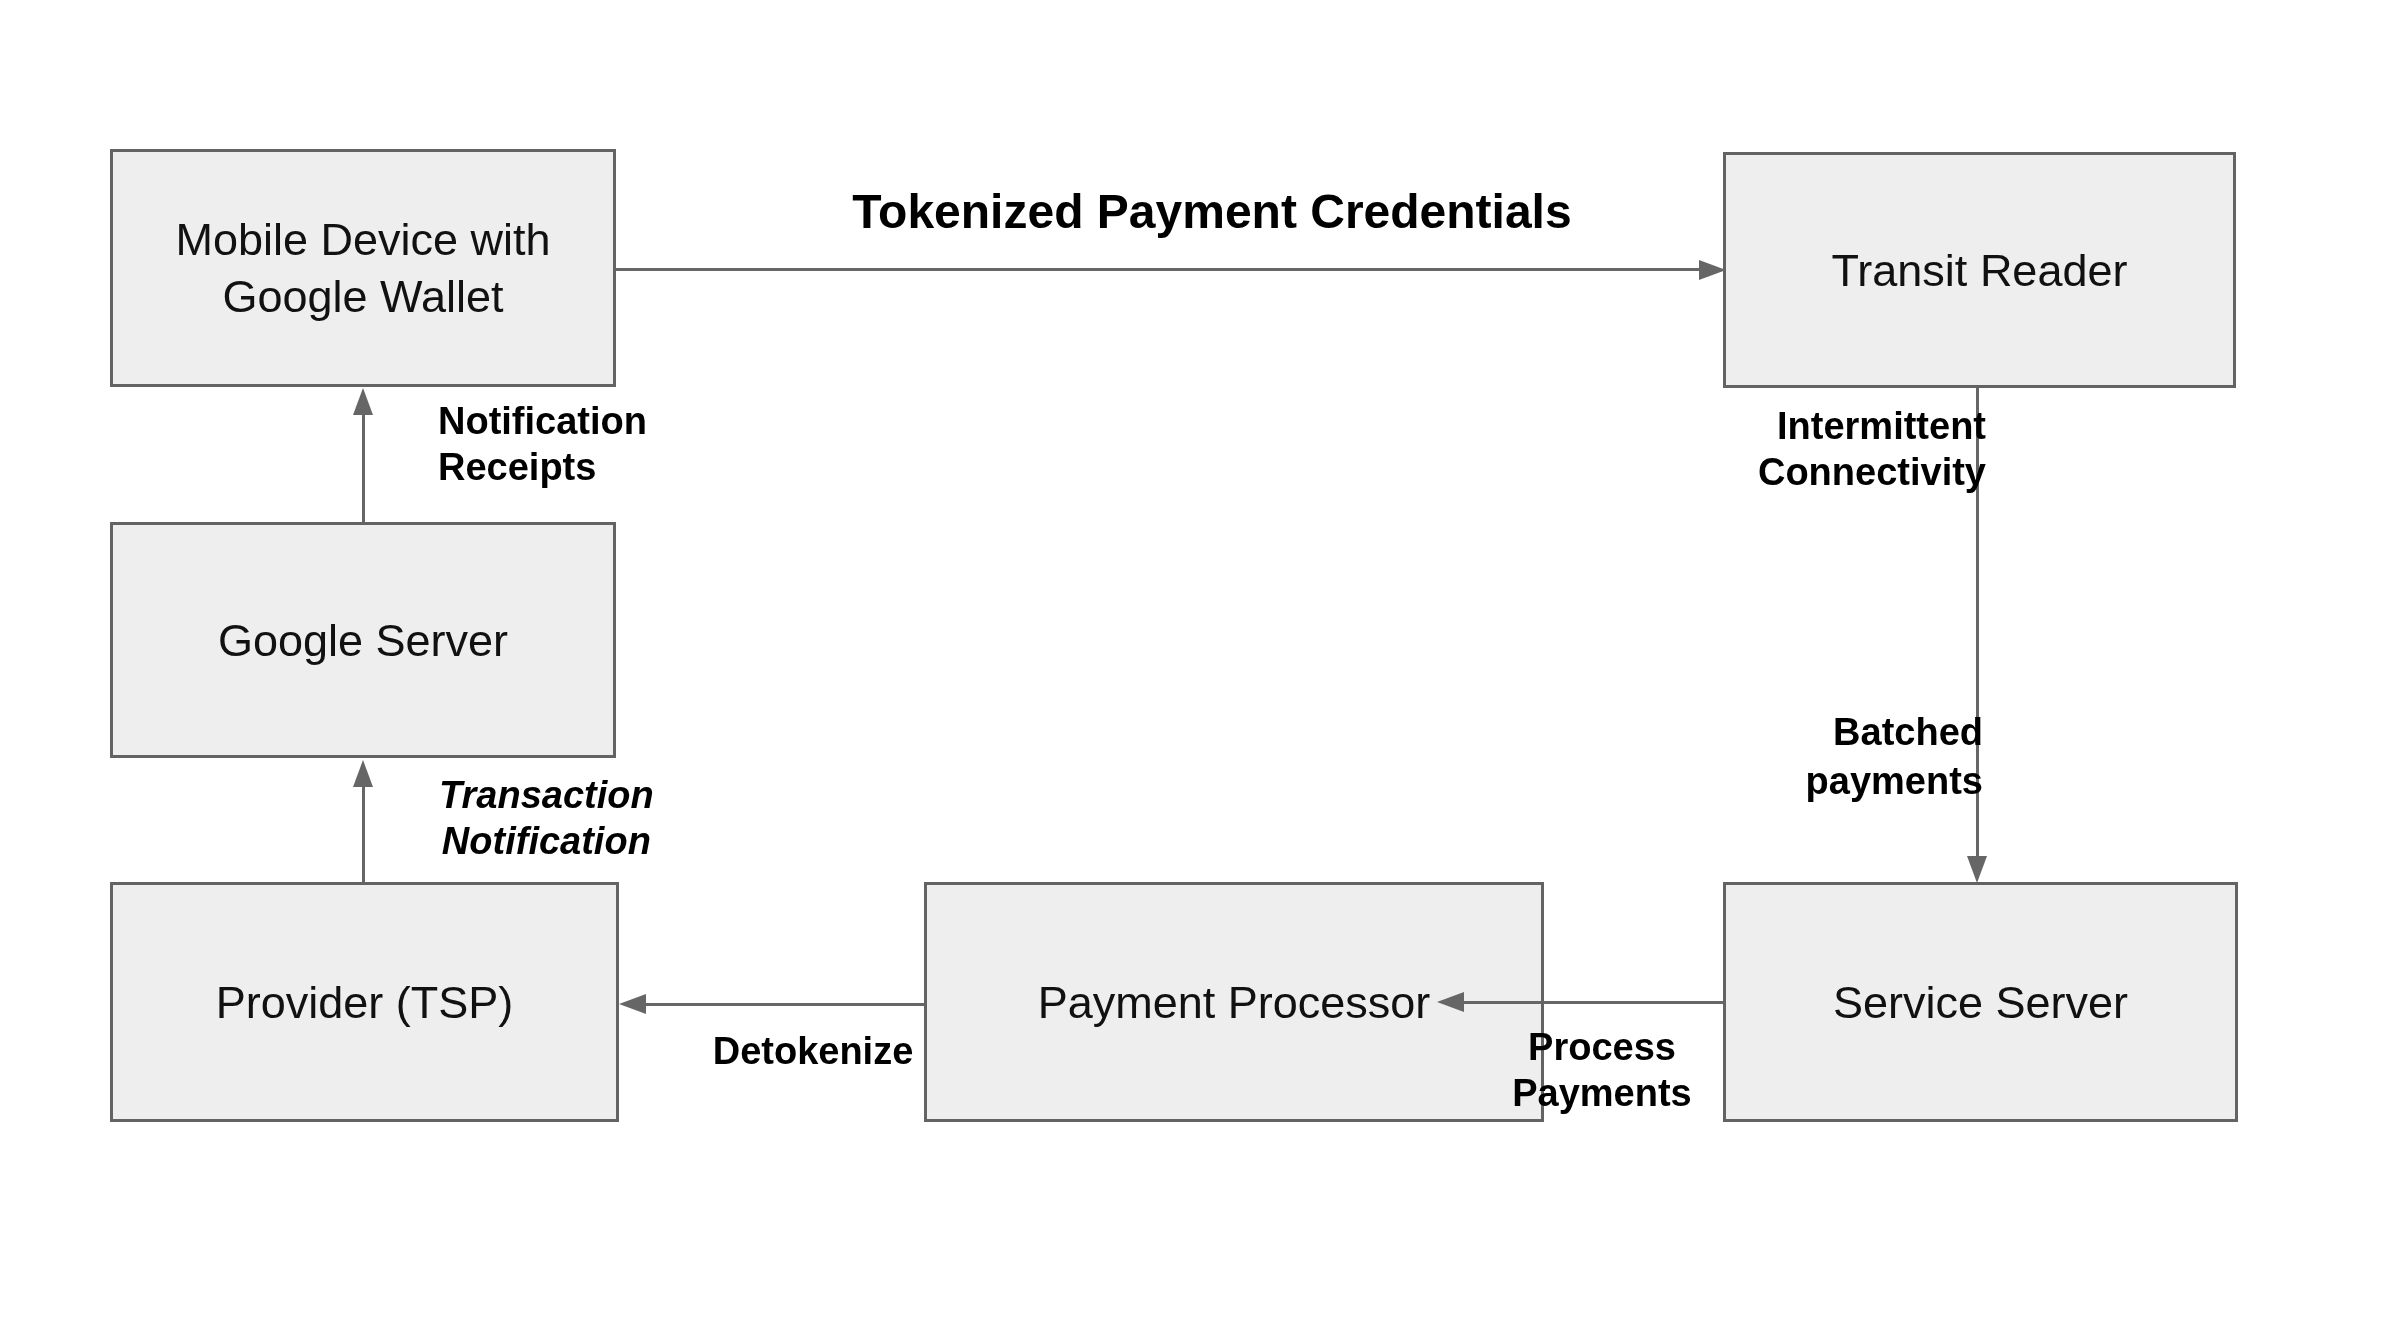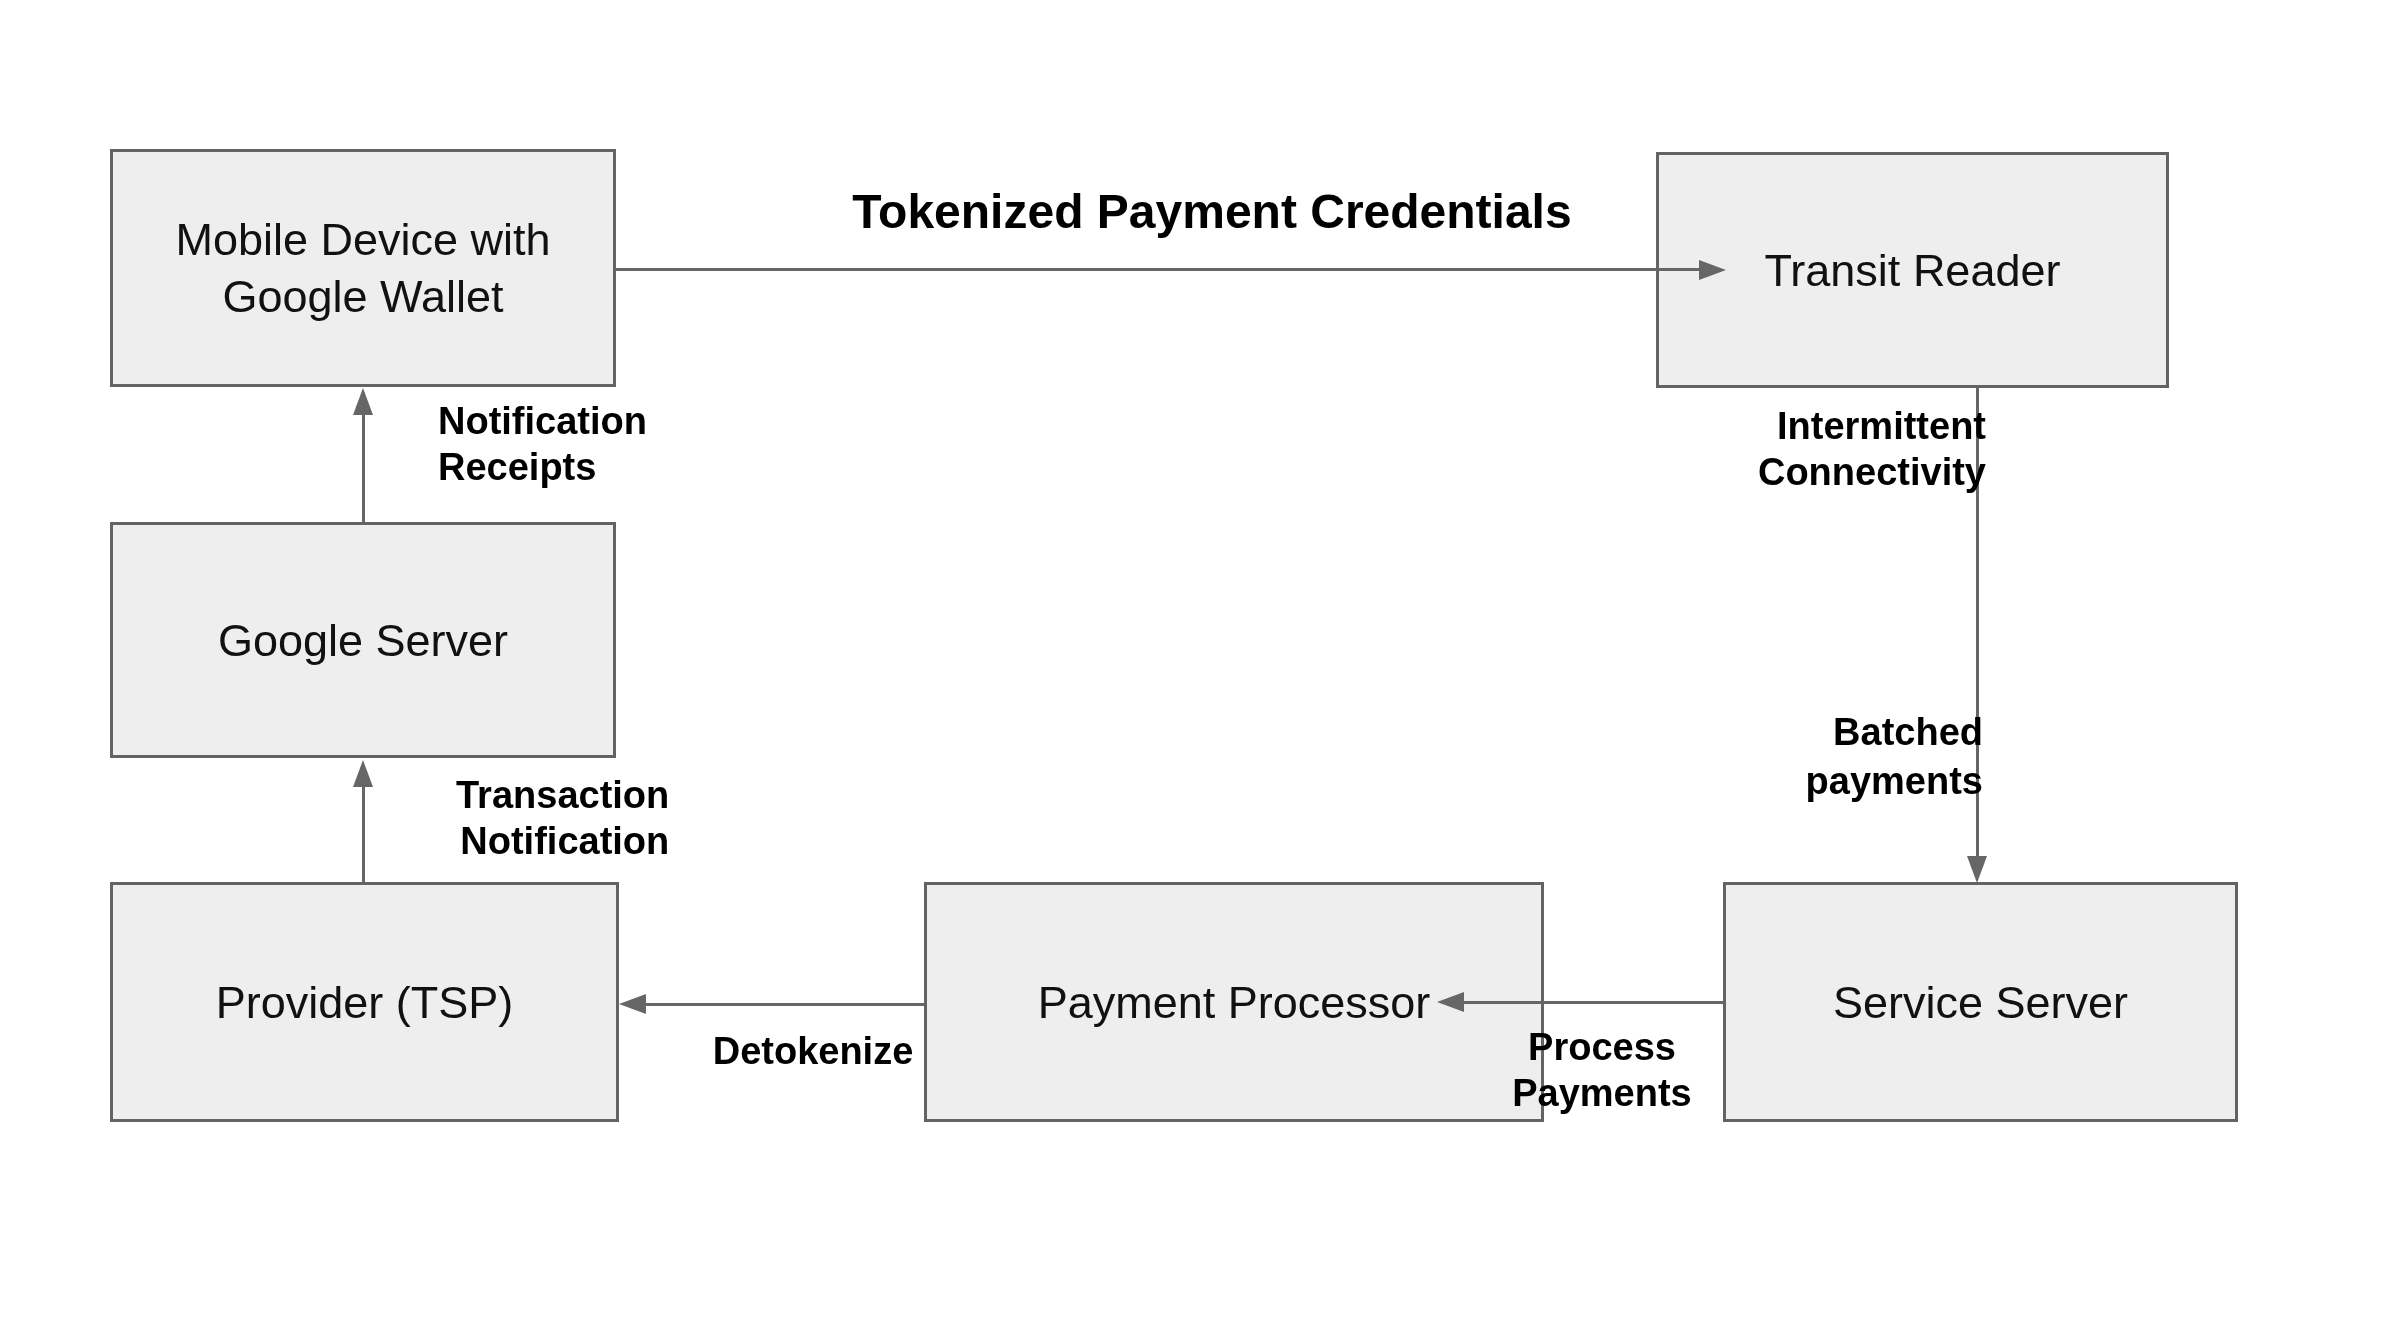--- a/index.html
+++ b/index.html
@@ -84,21 +84,21 @@
 
 <div id="canvas">
 
   <div class="node" style="left:110px; top:135px; width:506px; height:238px;">
     <div class="node-label">
       <div>Mobile Device with</div>
       <div>Google Wallet</div>
     </div>
   </div>
 
-  <div class="node" style="left:1656px; top:138px; width:513px; height:236px;">
+  <div class="node" style="left:1723px; top:138px; width:513px; height:236px;">
     <div class="node-label">
       <div>Transit Reader</div>
     </div>
   </div>
 
   <div class="node" style="left:110px; top:508px; width:506px; height:236px;">
     <div class="node-label">
       <div>Google Server</div>
     </div>
   </div>
@@ -134,21 +134,21 @@
     <div class="head up" style="left:353px; top:374px;"></div>
     <div class="edge-label" style="left:397px; top:384px; text-align:left;">
       <div>Notification</div>
       <div>Receipts</div>
     </div>
   </div>
 
   <div>
     <div class="vline" style="left:362px; top:770px; height:98px;"></div>
     <div class="head up" style="left:353px; top:746px;"></div>
-    <div class="edge-label" style="left:415px; top:758px; text-align:right;">
+    <div class="edge-label" style="left:398px; top:758px; text-align:center;font-style:italic;">
       <div>Transaction</div>
       <div>Notification</div>
     </div>
   </div>
 
   <div>
     <div class="vline" style="left:1976px; top:374px; height:470px;"></div>
     <div class="head down" style="left:1967px; top:842px;"></div>
     <div class="edge-label" style="left:1545px; top:389px; width:400px; text-align:right;">
       <div>Intermittent</div>

